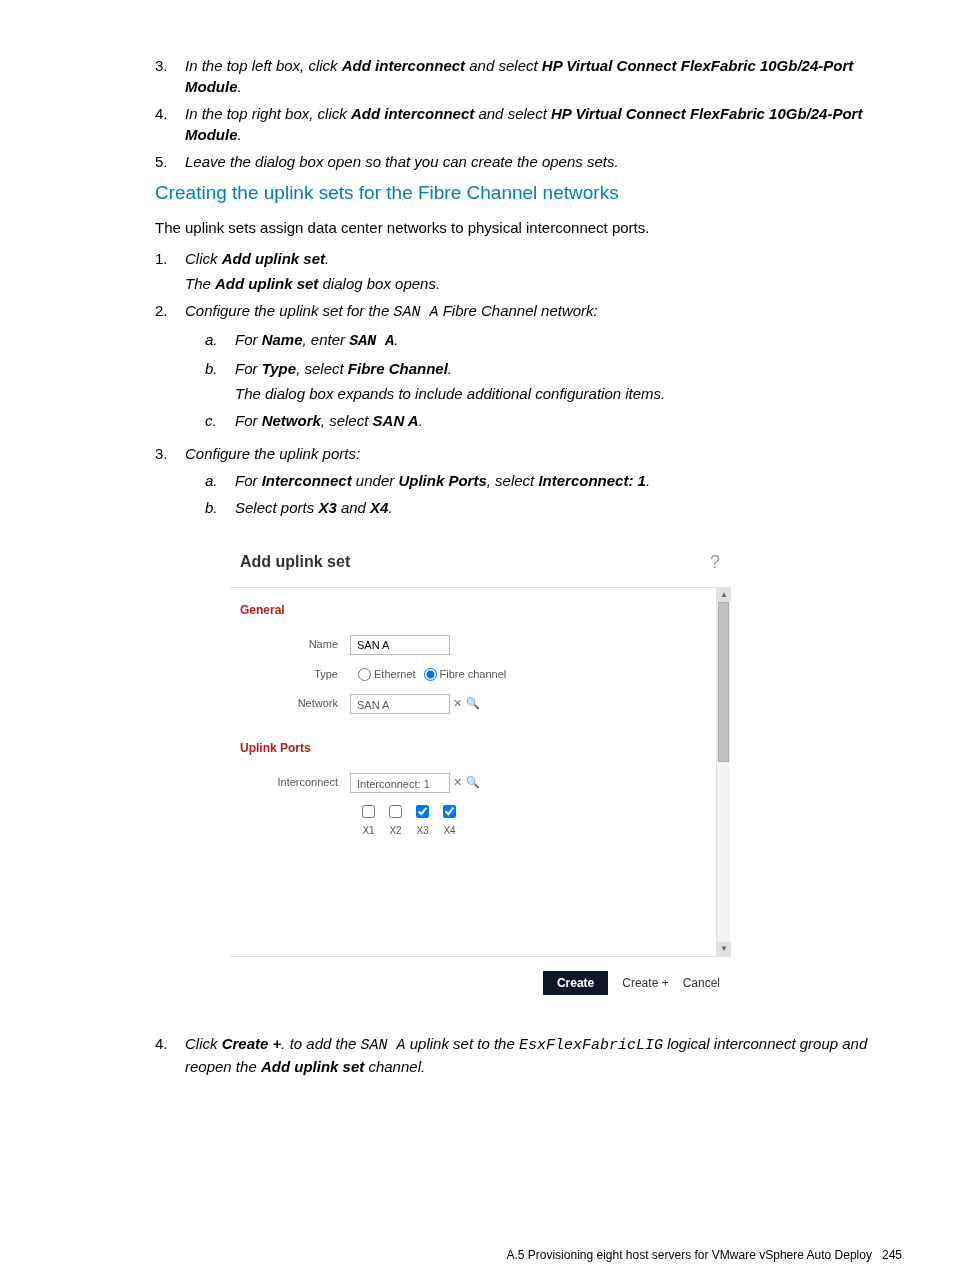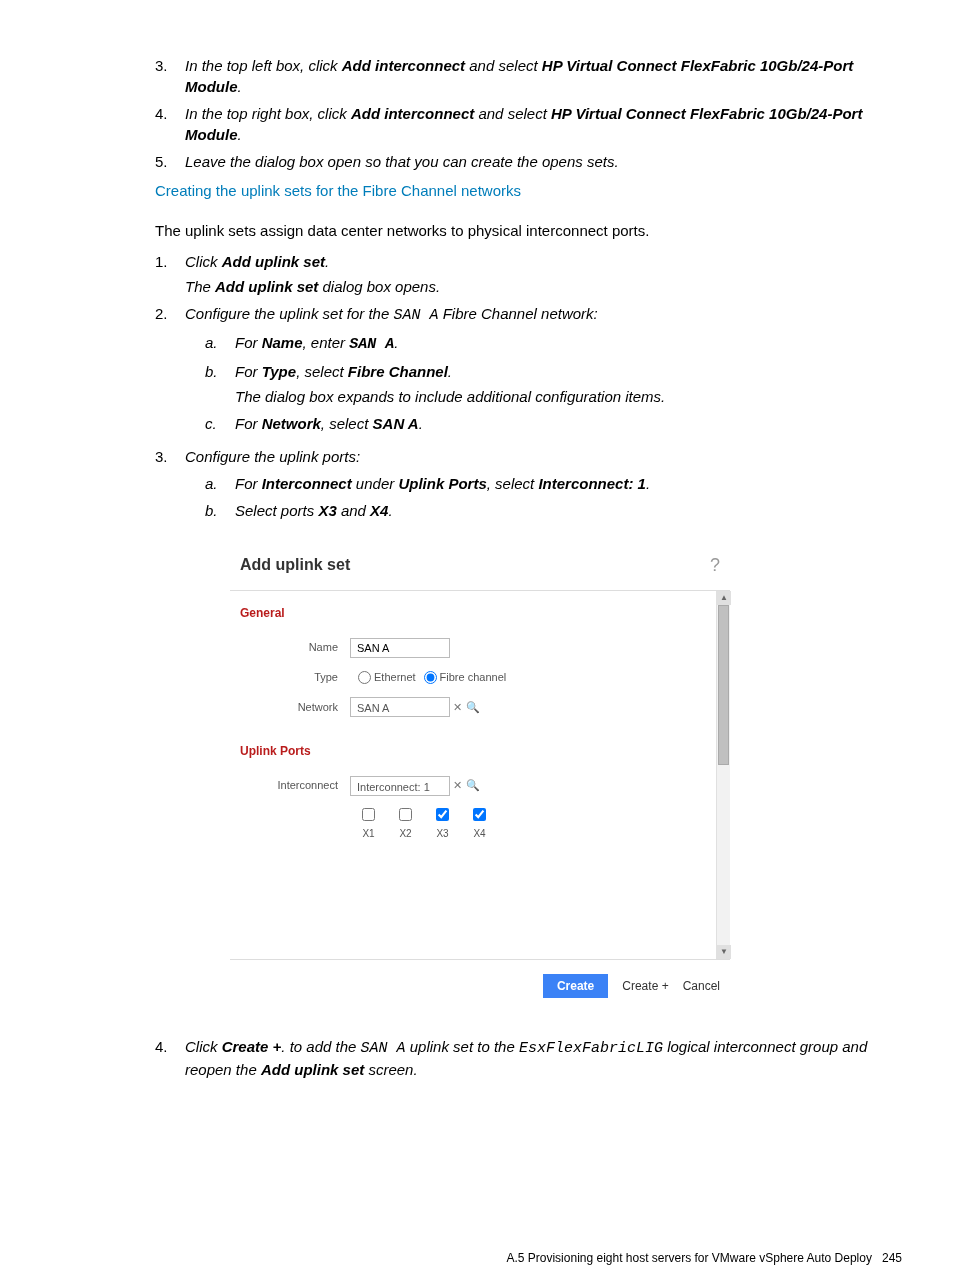--- a/index.html
+++ b/index.html
@@ -16,47 +16,47 @@
   ol.num { list-style: none; padding-left: 0; margin-left: 105px; }
   ol.num > li { display: flex; margin-bottom: 6px; }
   ol.num > li .idx { width: 30px; flex-shrink: 0; }
   ol.num > li .content { flex: 1; font-style: italic; }
   ol.alpha { list-style: none; padding-left: 0; margin-top: 6px; }
   ol.alpha > li { display: flex; margin-bottom: 6px; }
   ol.alpha > li .aidx { width: 30px; flex-shrink: 0; margin-left: 20px; }
   ol.alpha > li .acontent { flex: 1; }
   .bold { font-weight: bold; }
   .mono { font-family: "Courier New", monospace; }
-  .section-title { color: #007dba; font-size: 15px; margin: 8px 0 6px 105px; }
-  .intro { margin: 19px 0 10px 105px; }
+  .section-title { color: #007dba; font-size: 19px; margin: 8px 0 6px 105px; }
+  .intro { margin: 10px 0 10px 105px; }
   .sub { margin-top: 4px; }
 
   
   .dialog-wrap { margin: 20px 0 30px 180px; width: 500px; position: relative; }
   .dialog-title-row { display:flex; justify-content:space-between; align-items:center; padding: 6px 10px 12px 10px;}
   .dialog-title { font-size: 16px; font-weight: 600; color:#333; }
   .help-q { color:#999; font-size:18px; cursor:pointer; }
   .dialog-body { border-top:1px solid #ddd; border-bottom:1px solid #ddd; padding:0; height:370px; position:relative; }
   .scroll { position:absolute; right:0; top:0; bottom:0; width:14px; background:#f2f2f2; border-left:1px solid #e0e0e0;}
   .scroll-btn { width:14px; height:14px; background:#e0e0e0; font-size:8px; text-align:center; line-height:14px; color:#666;}
   .scroll-thumb { position:absolute; top:14px; left:1px; width:11px; height:160px; background:#c0c0c0; border:1px solid #aaa; }
   .section-h { font-size:12px; font-weight:bold; padding:14px 0 10px 10px; color:#b91c1c;}
   .form-row { display:flex; align-items:center; margin:6px 0 12px 0; font-size:11px; color:#555;}
   .form-label { width:120px; text-align:right; padding-right:12px; }
   .text-input { border:1px solid #bbb; padding:3px 6px; font-size:11px; width:100px; height:20px; }
   .radio-row input { margin:0 3px 0 8px; vertical-align:middle;}
   .combo { border:1px solid #bbb; padding:3px 6px; font-size:11px; width:100px; height:20px; display:inline-block;}
   .combo-controls { display:inline-flex; align-items:center; margin-left:3px; gap:4px;}
   .clear-x { font-size:11px; color:#777; cursor:pointer;}
   .mag { font-size:11px; cursor:pointer;}
-  .ports-grid { display:flex; gap:24px; margin-left:132px; margin-top:4px; font-size:10px; color:#555;}
+  .ports-grid { display:flex; gap:14px; margin-left:132px; margin-top:4px; font-size:10px; color:#555;}
   .port-col { text-align:center; }
   .port-col input { display:block; margin:0 auto 6px auto; }
   .dialog-footer { display:flex; justify-content:flex-end; gap:14px; padding:14px 10px 8px 0; font-size:13px;}
-  .btn-primary { background:#3b82f6; color:#fff; border:none; padding:5px 14px; font-weight:bold; cursor:pointer; font-size:12px;}
+  .btn-primary { background:#0f172a; color:#fff; border:none; padding:5px 14px; font-weight:bold; cursor:pointer; font-size:12px;}
   .btn-link { background:none; border:none; color:#333; cursor:pointer; font-size:12px;}
   .footer { position:relative; margin-top:170px; text-align:right; font-size:12px; padding-right:2px;}
 </style>
 </head>
 <body>
 
 <ol class="num">
   <li>
     <span class="idx">3.</span>
     <span class="content">
@@ -191,20 +191,20 @@
     <button class="btn-primary">Create</button>
     <button class="btn-link">Create +</button>
     <button class="btn-link">Cancel</button>
   </div>
 </div>
 
 <ol class="num">
   <li>
     <span class="idx">4.</span>
     <span class="content">
-      <span>Click </span><span class="bold">Create +</span><span>. to add the </span><span class="mono">SAN A</span><span> uplink set to the </span><span class="mono">EsxFlexFabricLIG</span><span> logical interconnect group and reopen the </span><span class="bold">Add uplink set</span><span> screen.</span>
+      <span>Click </span><span class="bold">Create +</span><span>. to add the </span><span class="mono">SAN A</span><span> uplink set to the </span><span class="mono">EsxFlexFabricLIG</span><span> logical interconnect group and reopen the </span><span class="bold">Add uplink set</span><span> channel.</span>
     </span>
   </li>
 </ol>
 
 <div class="footer">
   <span>A.5 Provisioning eight host servers for VMware vSphere Auto Deploy</span>&nbsp;&nbsp;&nbsp;<span>245</span>
 </div>
 
 </body></html>

